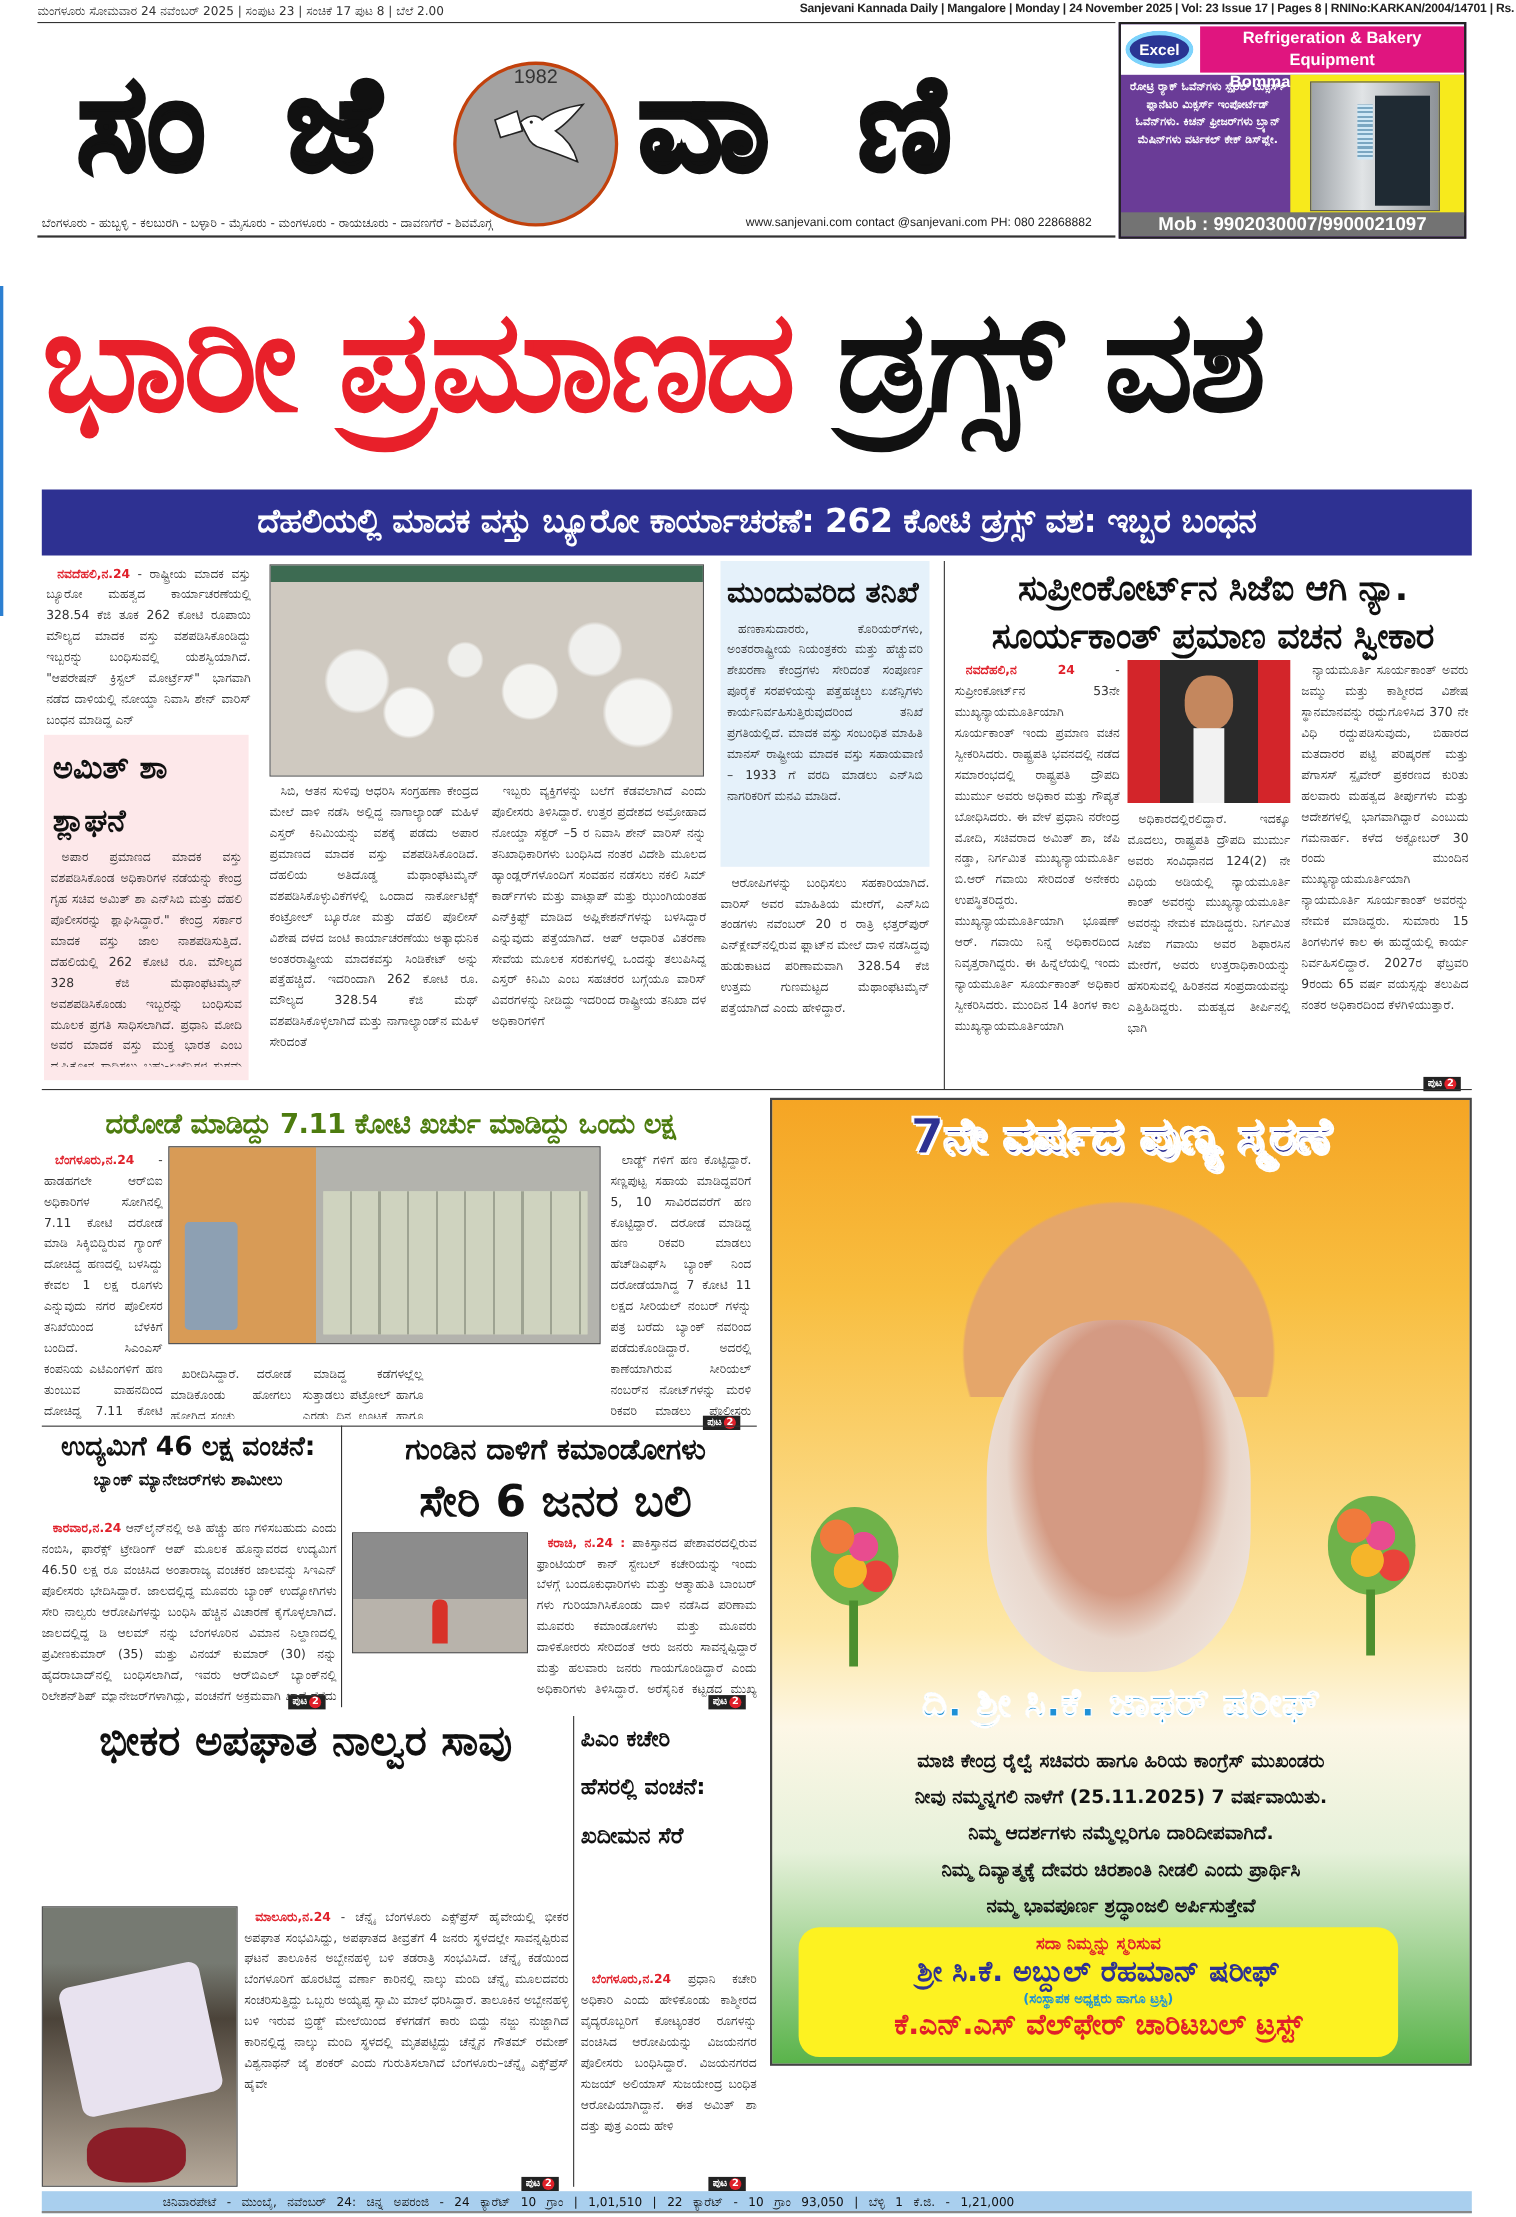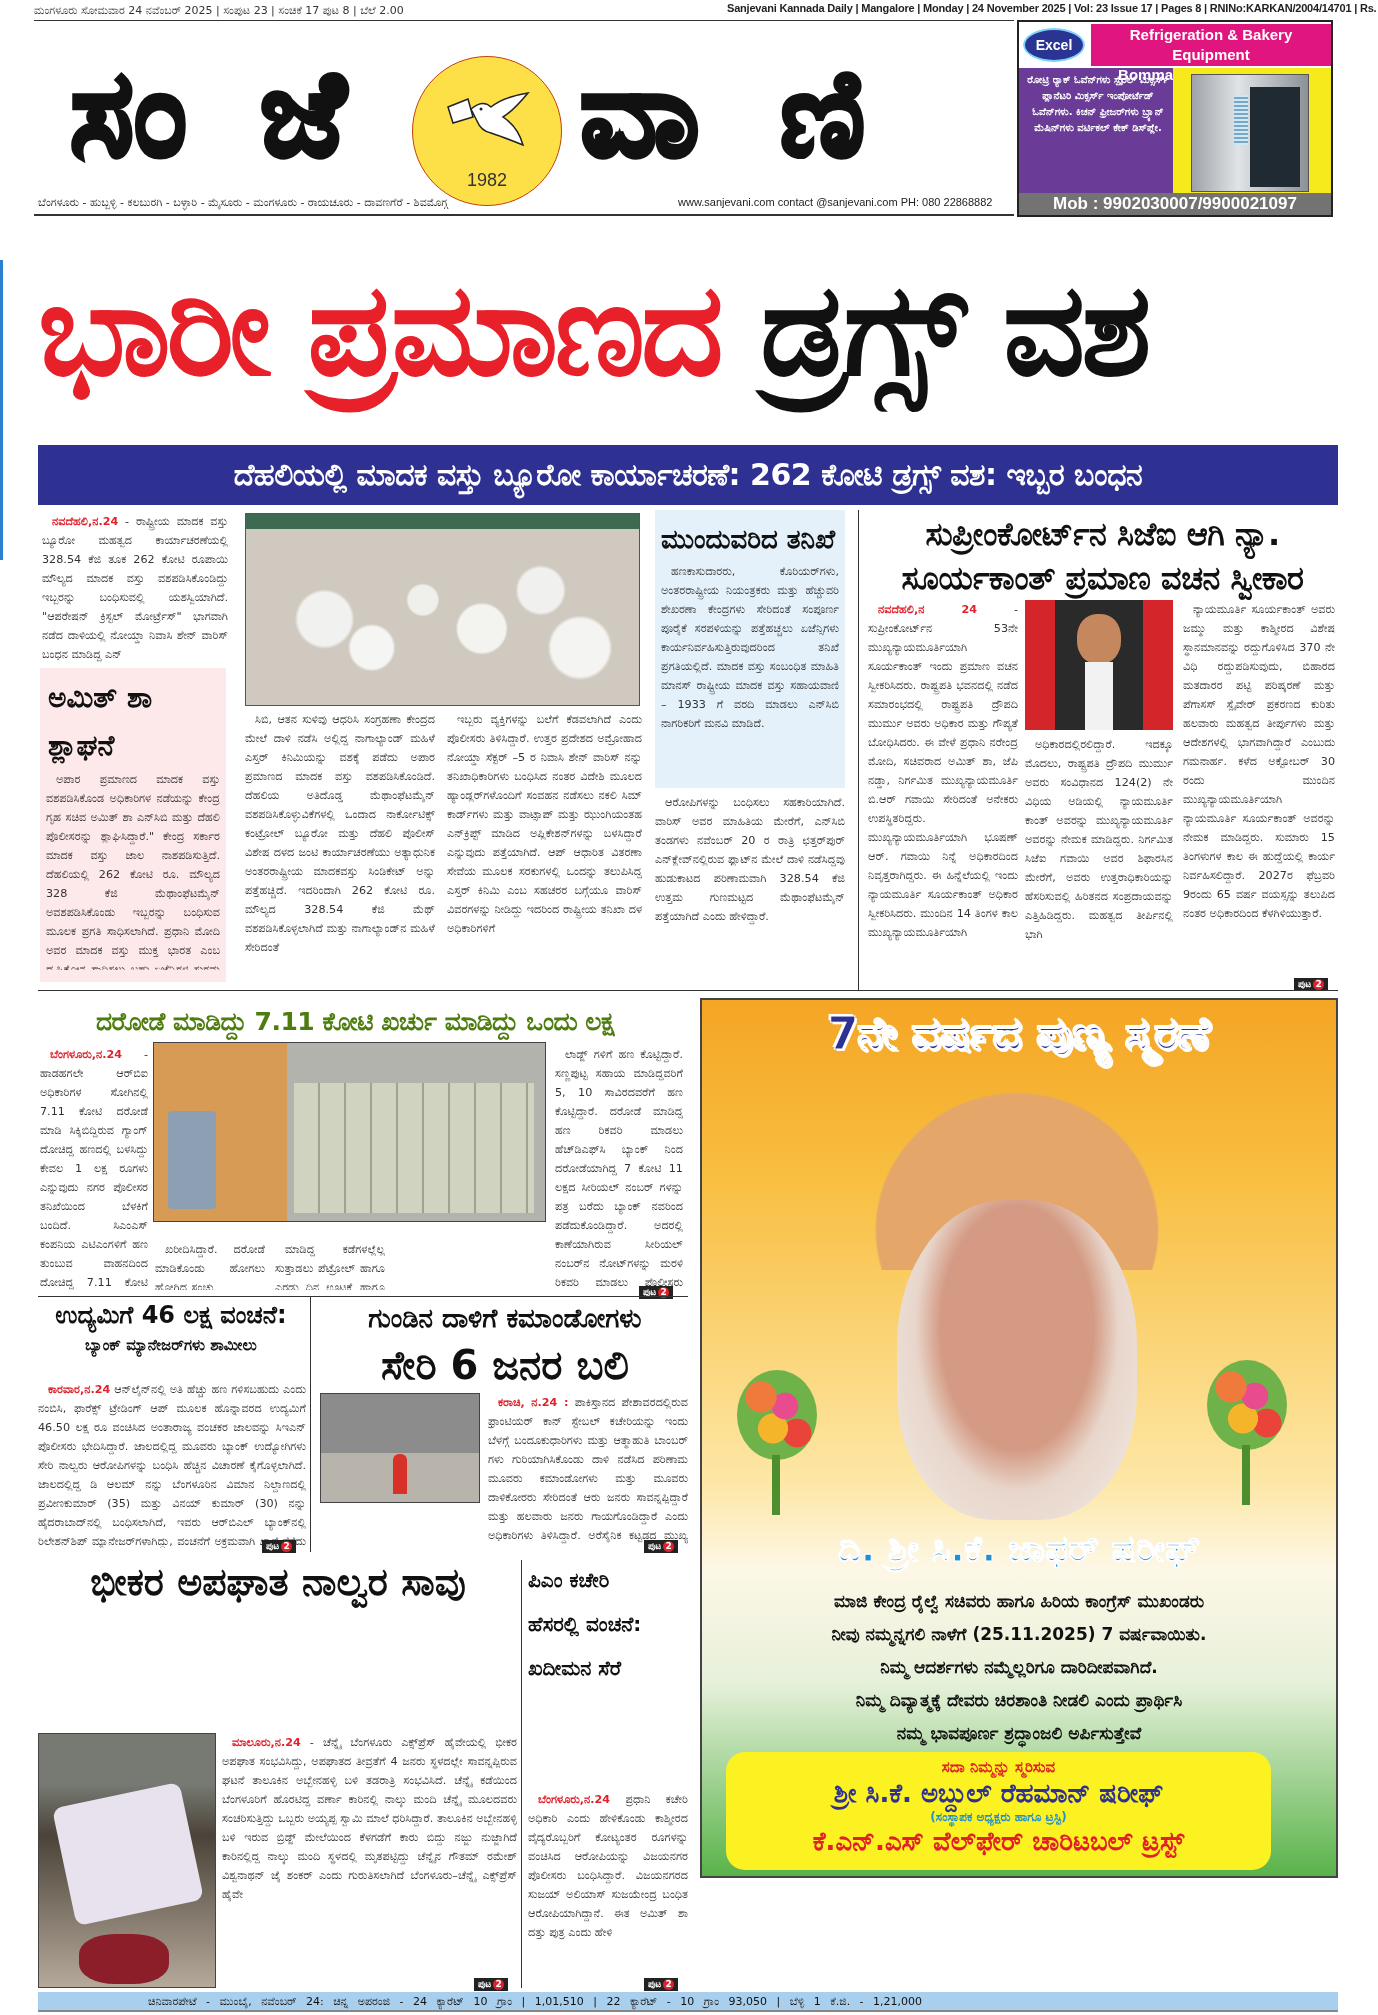--- a/index.html
+++ b/index.html
@@ -3,27 +3,27 @@
 <meta charset="utf-8">
 <style>
 *{box-sizing:border-box;margin:0;padding:0}
 body{width:1378px;height:2015px;background:#fff;font-family:"DejaVu Sans",sans-serif;color:#222;position:relative;overflow:hidden}
 .abs{position:absolute}
 .topline{top:4px;left:34px;font-size:11px;color:#333;white-space:nowrap}
 .topline-en{top:2px;left:727px;font-size:11px;font-weight:bold;font-family:"Liberation Sans",sans-serif;color:#222;white-space:nowrap;letter-spacing:-0.2px}
 .rule{background:#333}
 .masthead{top:28px;left:60px;width:950px;height:170px}
 .mast-letter{position:absolute;top:20px;font-family:"DejaVu Serif",serif;font-weight:bold;font-size:120px;color:#111;-webkit-text-stroke:4px #111;text-shadow:0 0 0 #fff,3px 3px 0 #fff,-3px -3px 0 #fff;line-height:130px}
-.logo-circle{position:absolute;left:352px;top:28px;width:150px;height:150px;border-radius:50%;background:#fde047;border:1px solid #c2410c;display:flex;align-items:flex-end;justify-content:center;padding-bottom:14px}
+.logo-circle{position:absolute;left:352px;top:28px;width:150px;height:150px;border-radius:50%;background:#a3a3a3;border:3px solid #c2410c;display:flex;align-items:flex-start;justify-content:center;padding-bottom:14px}
 .logo-year{font-family:"Liberation Sans",sans-serif;font-size:18px;color:#333}
 .dove{position:absolute;left:30px;top:30px;width:90px;height:70px}
 .cities{top:196px;left:38px;font-size:11px;color:#222;white-space:nowrap}
 .contact{top:196px;left:678px;font-size:11px;color:#222;font-family:"Liberation Sans",sans-serif;white-space:nowrap}
 .ad-top{top:20px;left:1017px;width:316px;height:197px;border:2px solid #222;background:#6a3c97;overflow:hidden}
-.ad-top .excel-logo{position:absolute;left:4px;top:6px;width:62px;height:34px;border-radius:50%;background:#2a3593;color:#fff;font-weight:bold;font-family:"Liberation Sans",sans-serif;font-size:14px;display:flex;align-items:center;justify-content:center;border:2px solid #7dd3fc;outline:1px solid #fff}
+.ad-top .excel-logo{position:absolute;left:4px;top:6px;width:62px;height:34px;border-radius:50%;background:#2a3593;color:#fff;font-weight:bold;font-family:"Liberation Sans",sans-serif;font-size:14px;display:flex;align-items:center;justify-content:center;border:4px solid #7dd3fc;outline:1px solid #fff}
 .ad-top .hdr{position:absolute;left:0;top:0;width:100%;height:46px;background:#fff}
 .ad-top .title{position:absolute;left:72px;top:2px;width:240px;height:42px;background:#e0157f;color:#fff;font-family:"Liberation Sans",sans-serif;font-weight:bold;font-size:15px;line-height:20px;text-align:center;padding-top:1px}
 .ad-top .body{position:absolute;left:4px;top:50px;width:150px;color:#fff;font-size:10px;line-height:16px;text-align:center;font-weight:bold}
 .ad-top .oven-bg{position:absolute;left:154px;top:46px;width:162px;height:128px;background:#f7ea1c}
 .ad-top .oven{position:absolute;left:172px;top:52px;width:118px;height:118px;background:linear-gradient(90deg,#9ea3a8,#e1e4e6 40%,#8c9196);border:1px solid #555}
 .ad-top .oven .door{position:absolute;left:58px;top:12px;width:50px;height:100px;background:#1f2a33}
 .ad-top .oven .glass{position:absolute;left:42px;top:20px;width:14px;height:50px;background:repeating-linear-gradient(#cfe8f6 0 2px,#7aa7c2 2px 4px)}
 .ad-top .mob{position:absolute;left:0;bottom:0;width:100%;height:22px;background:#737373;color:#fff;font-family:"Liberation Sans",sans-serif;font-weight:bold;font-size:17px;text-align:center;line-height:22px}
 .headline-main{top:230px;left:38px;width:1300px;height:210px;font-family:"DejaVu Sans",sans-serif;font-weight:bold;font-size:128px;line-height:200px;white-space:nowrap;letter-spacing:-4px}
 .headline-main .red{color:#e8202a}

